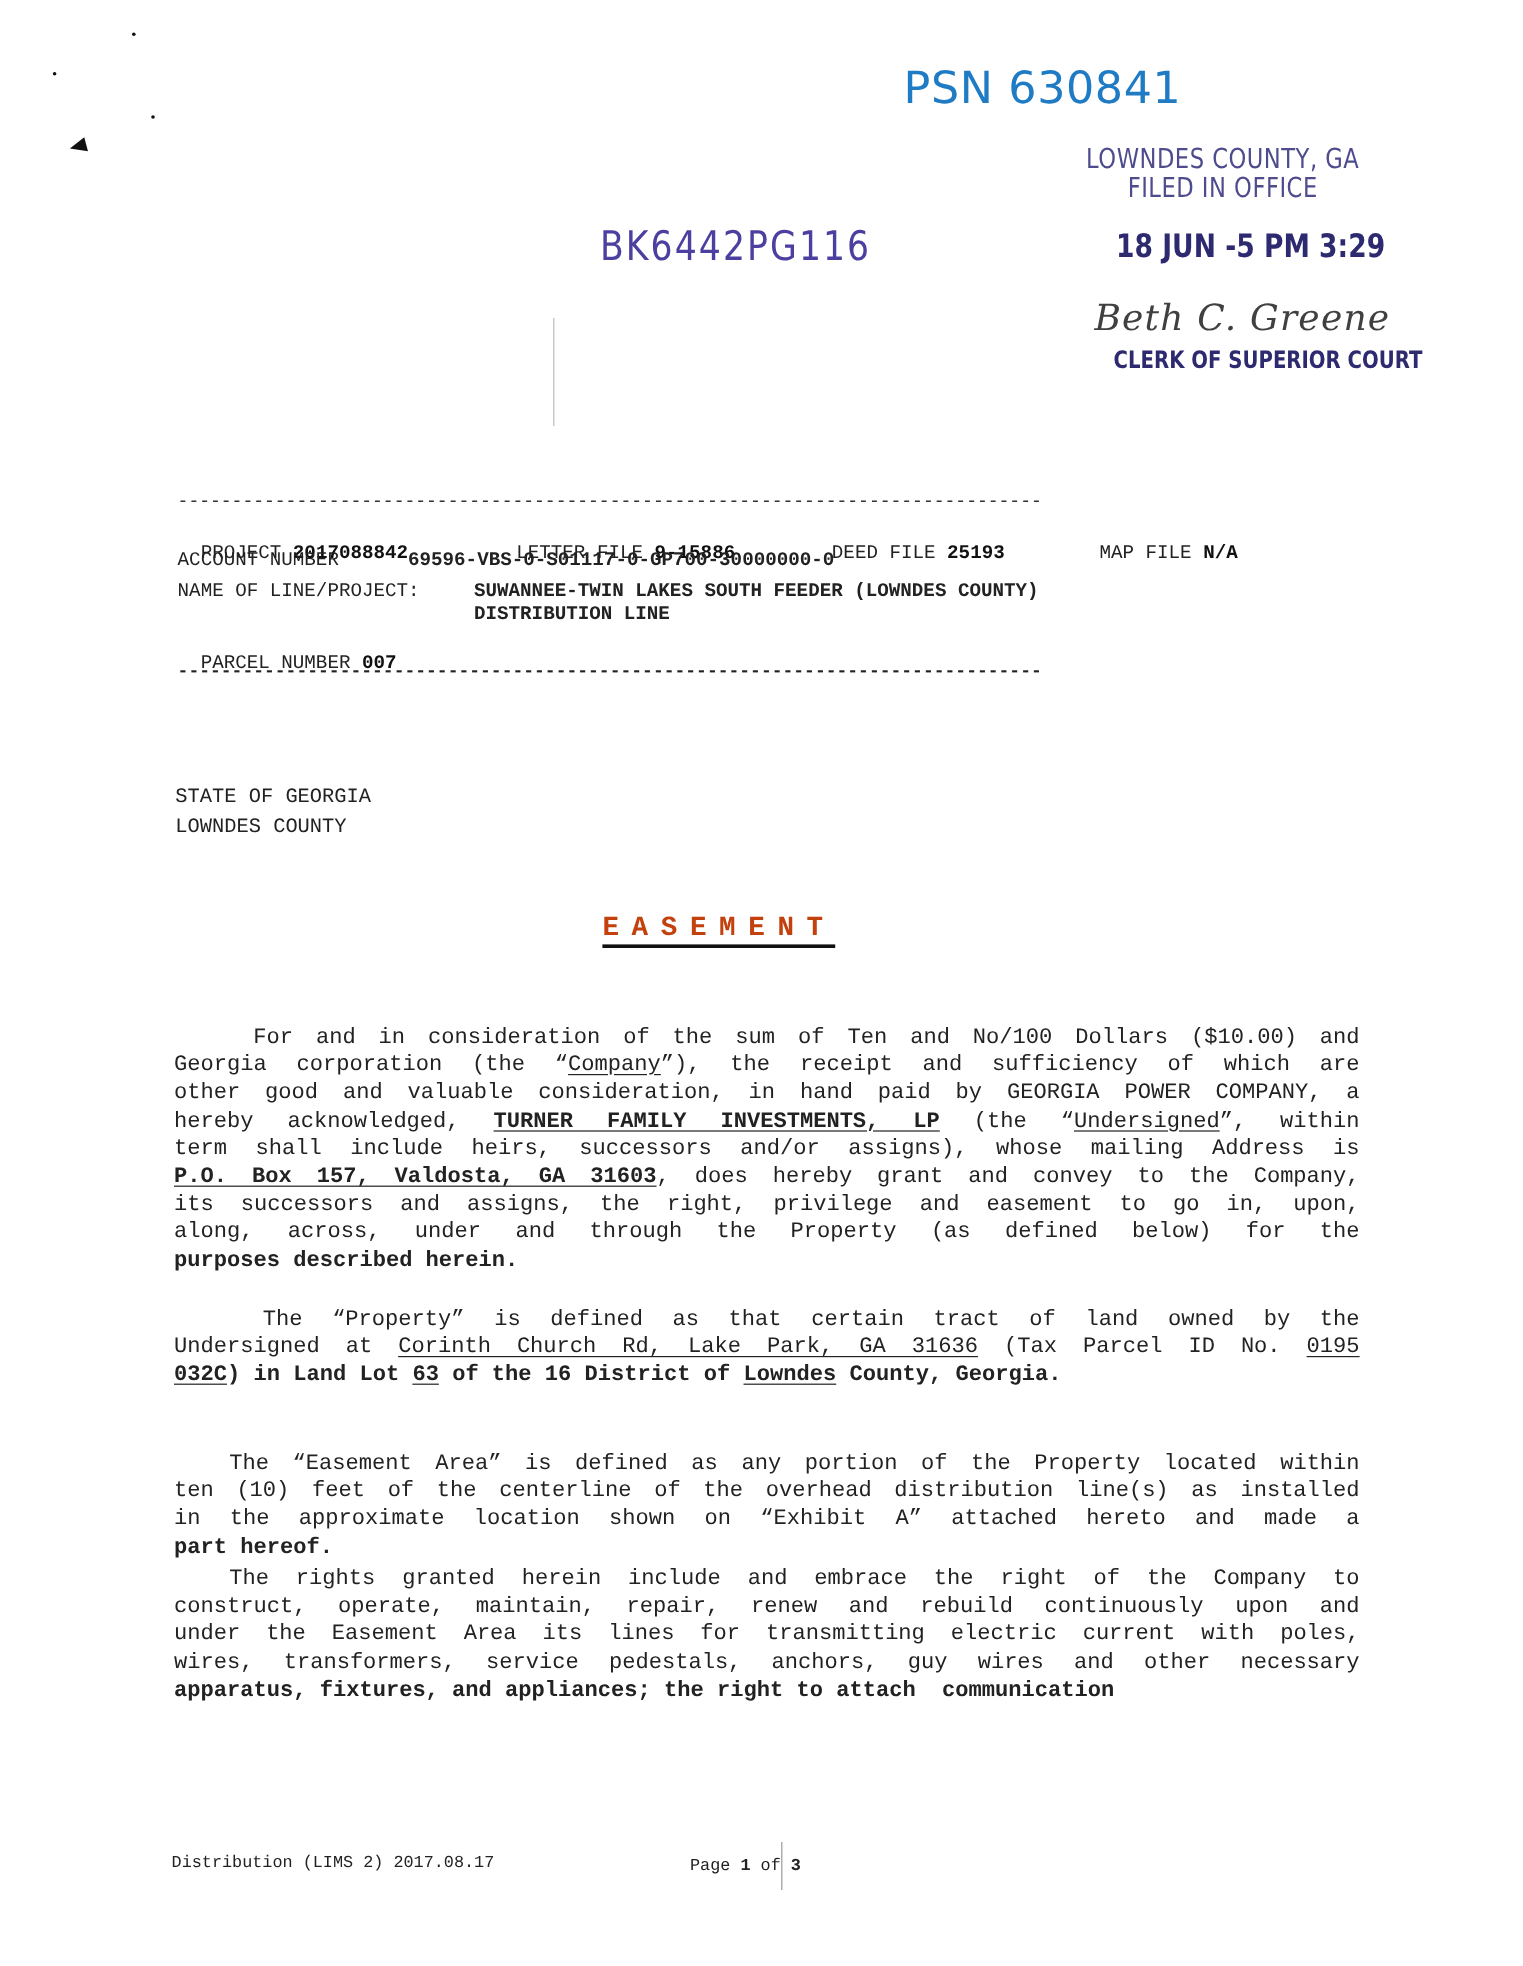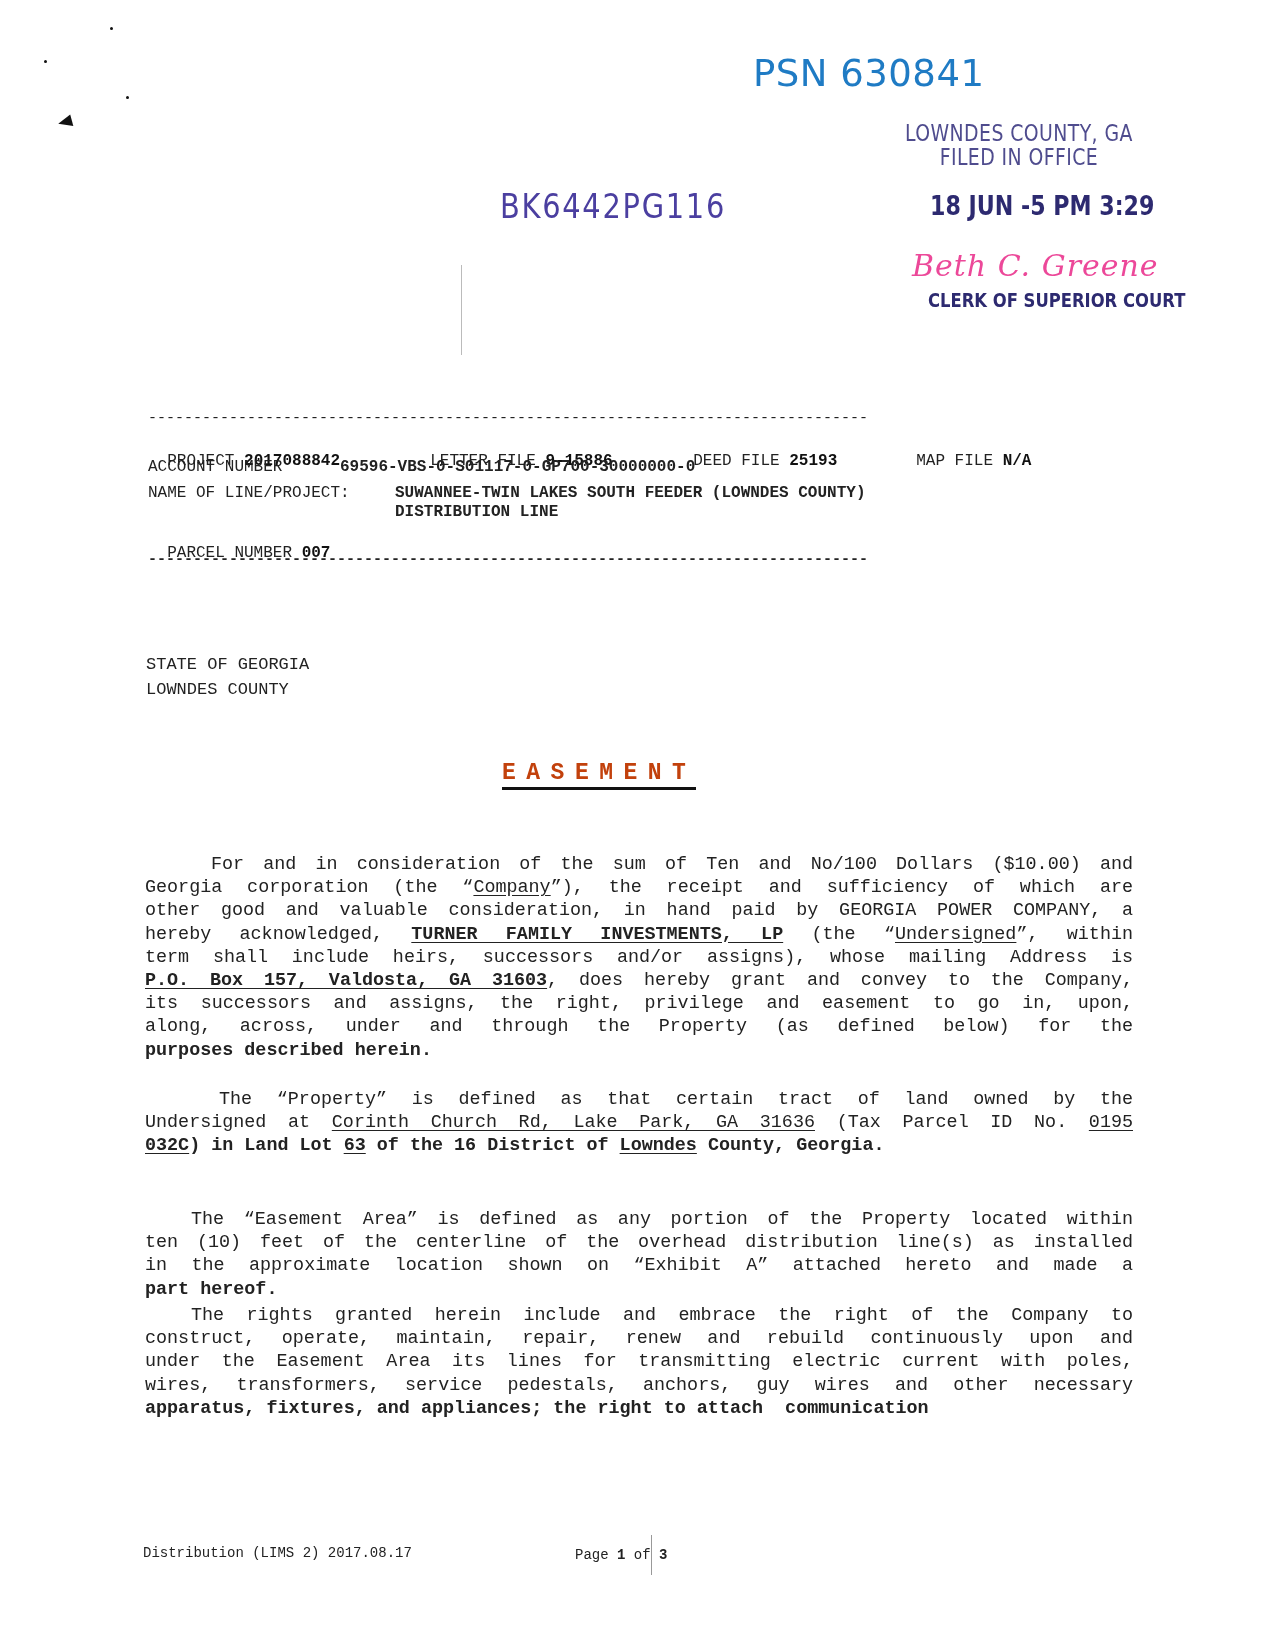--- a/index.html
+++ b/index.html
@@ -7,21 +7,21 @@
   .abs { position: absolute; }
   .mono { font-family: "Liberation Mono", monospace; }
   .b { font-weight: bold; }
   .u { text-decoration: underline; text-underline-offset: 3px; }
 
   .psn { left: 753px; top: 52px; font-family: "DejaVu Sans", sans-serif; font-size: 37px; color: #1f7bc4; letter-spacing: 0.5px; }
 
   .stamp { color: #3d3a8a; font-family: "DejaVu Sans", sans-serif; }
   .stamp-county { left: 900px; top: 121px; width: 290px; text-align: center; font-size: 23px; line-height: 24px; letter-spacing: 0.5px; transform: scaleX(0.82); transform-origin: left top; color: #4f4c8e; }
   .stamp-date { left: 930px; top: 190px; font-size: 27px; font-weight: bold; transform: scaleX(0.82); transform-origin: left top; color: #2d2a70; }
-  .stamp-sign { left: 912px; top: 248px; font-family: "DejaVu Serif", serif; font-style: italic; font-size: 30px; color: #ec4899; letter-spacing: 1px; }
+  .stamp-sign { left: 912px; top: 248px; font-family: "DejaVu Serif", serif; font-style: italic; font-size: 30px; color: #404040; letter-spacing: 1px; }
   .stamp-clerk { left: 928px; top: 288px; font-size: 20px; font-weight: bold; transform: scaleX(0.82); transform-origin: left top; color: #2d2a70; }
 
   .book { left: 500px; top: 186px; font-family: "DejaVu Sans", sans-serif; font-size: 34px; color: #4b3fa0; letter-spacing: 2px; transform: scaleX(0.85); transform-origin: left top; }
 
   .dash { left: 148px; font-size: 15px; color: #222; white-space: pre; letter-spacing: 0px; }
   .hdr { font-size: 16px; white-space: pre; color: #222; }
   .hdr .b { color: #111; }
 
   .addr { left: 146px; font-size: 17px; color: #222; }
 

